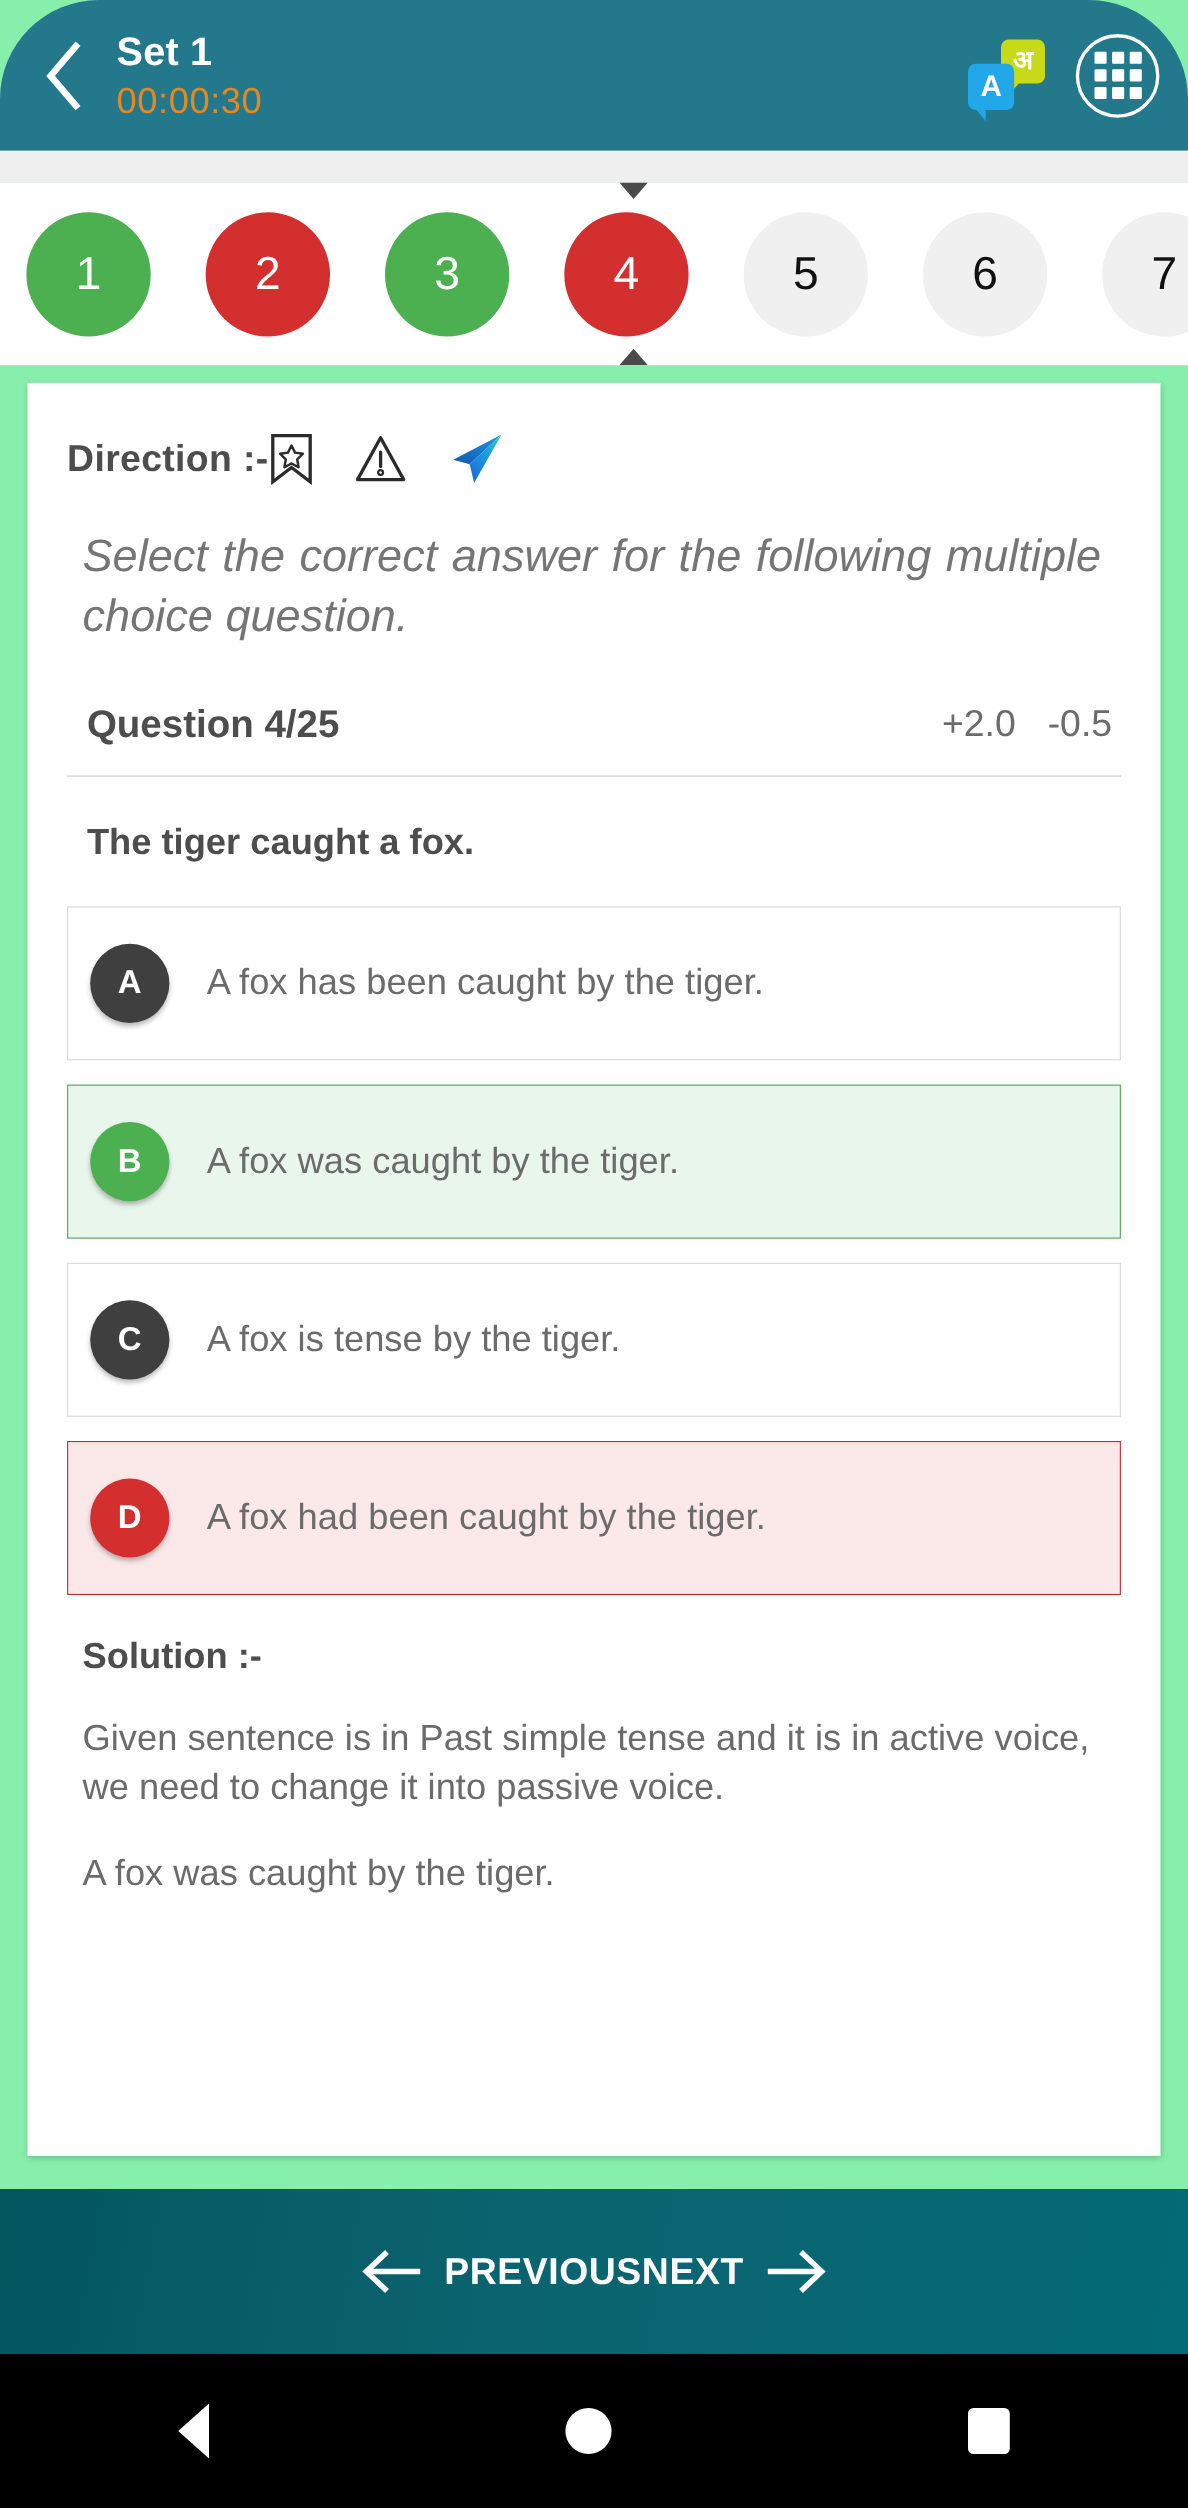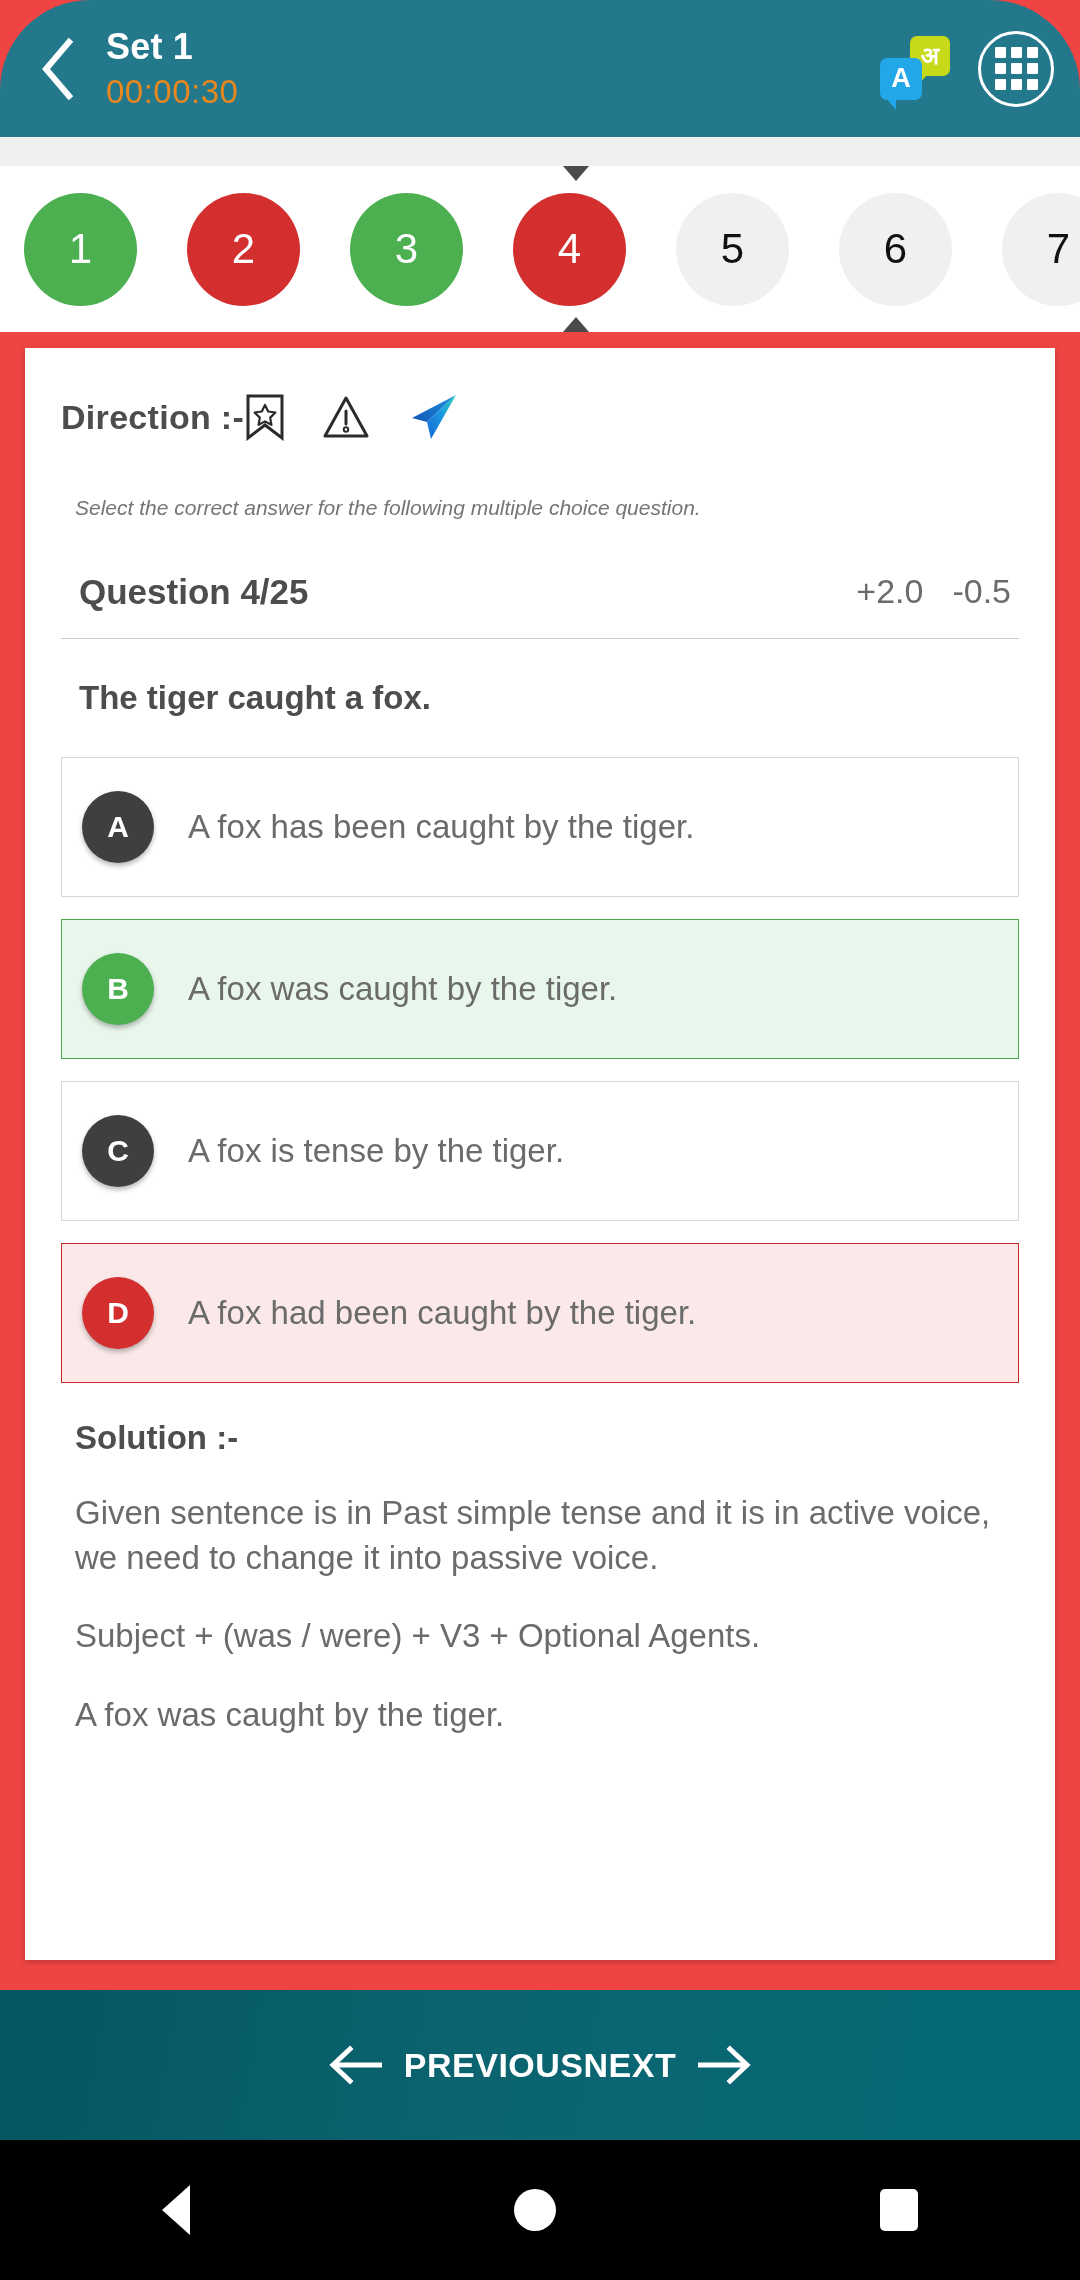--- a/index.html
+++ b/index.html
@@ -6,21 +6,21 @@
   * { box-sizing: border-box; margin: 0; padding: 0; }
   html, body {
     width: 1080px; height: 2280px;
     background: #000;
     font-family: "Liberation Sans", sans-serif;
     overflow: hidden;
   }
   #screen {
     position: relative;
     width: 1080px; height: 2280px;
-    background: #ef4444;
+    background: #86efac;
     overflow: hidden;
   }
 
   
   #header {
     position: absolute; top: 0; left: 0;
     width: 1080px; height: 137px;
     background: #23788c;
     border-top-left-radius: 90px;
     border-top-right-radius: 90px;
@@ -129,22 +129,22 @@
     display: flex; align-items: center; justify-content: flex-start;
     padding-top: 44px;
   }
   #direction-label {
     font-size: 34px; font-weight: bold; color: #4d4d4d; letter-spacing: .3px;
   }
   .dir-icons { display: flex; align-items: center; gap: 36px; }
   .dir-icons svg { display: block; cursor: pointer; }
 
   #direction-text {
-    margin-top: 52px;
-    font-size: 21px; font-style: italic; color: #757575;
+    margin-top: 36px;
+    font-size: 41px; font-style: italic; color: #757575;
     line-height: 1.35; text-align: justify;
     padding: 0 18px 0 14px;
   }
 
   .q-head-row {
     display: flex; align-items: flex-start; justify-content: space-between;
     margin-top: 50px; padding: 0 8px 0 18px;
   }
   #question-index { font-size: 35px; font-weight: bold; color: #4d4d4d; }
   .marks { display: flex; gap: 29px; font-size: 34px; color: #6b6b6b; }
@@ -366,21 +366,20 @@
         <div class="opt-text">A fox is tense by the tiger.</div>
       </div>
       <div class="option wrong">
         <div class="opt-badge">D</div>
         <div class="opt-text">A fox had been caught by the tiger.</div>
       </div>
     </div>
 
     <div id="solution-label">Solution :-</div>
     <div class="sol-p">Given sentence is in Past simple tense and it is in active voice, we need to change it into passive voice.</div>
-    <div class="sol-p">Subject + (was / were) + V3 + Optional Agents.</div>
     <div class="sol-p">A fox was caught by the tiger.</div>
   </div>
 
   <div id="bottombar">
     <div class="navbtn">
       <span>
         <svg width="56" height="40" viewBox="0 0 56 40" fill="none">
           <line x1="54" y1="20" x2="6" y2="20" stroke="#fff" stroke-width="5"></line>
           <path d="M22 4 L5 20 L22 36" stroke="#fff" stroke-width="5" fill="none" stroke-linecap="square"></path>
         </svg>

